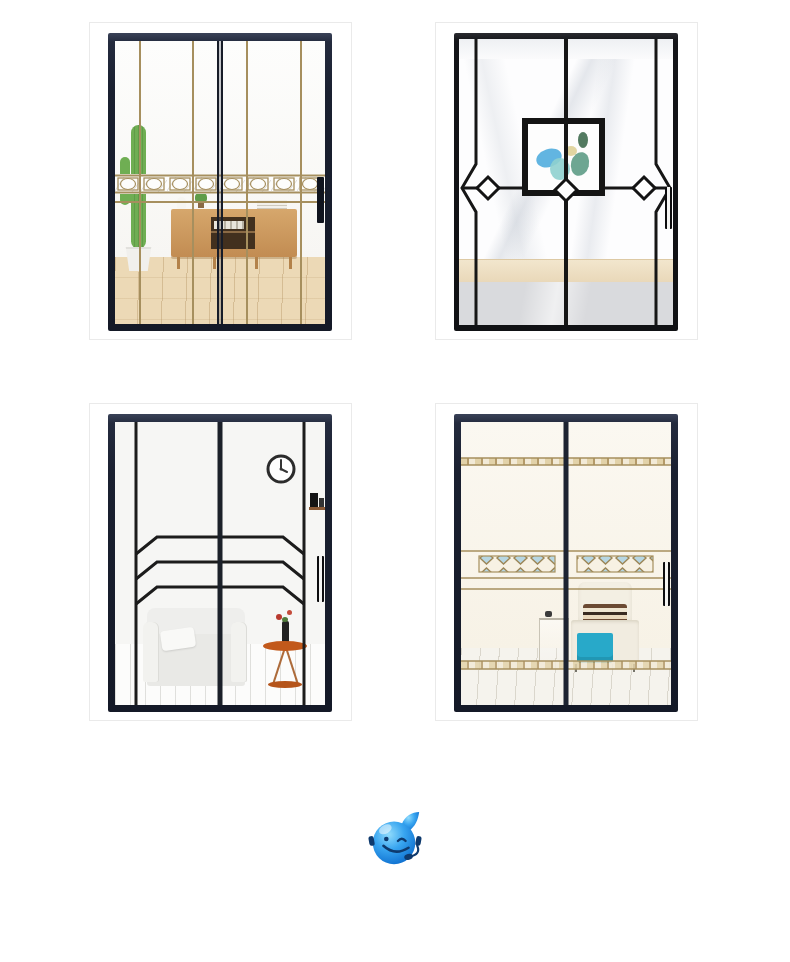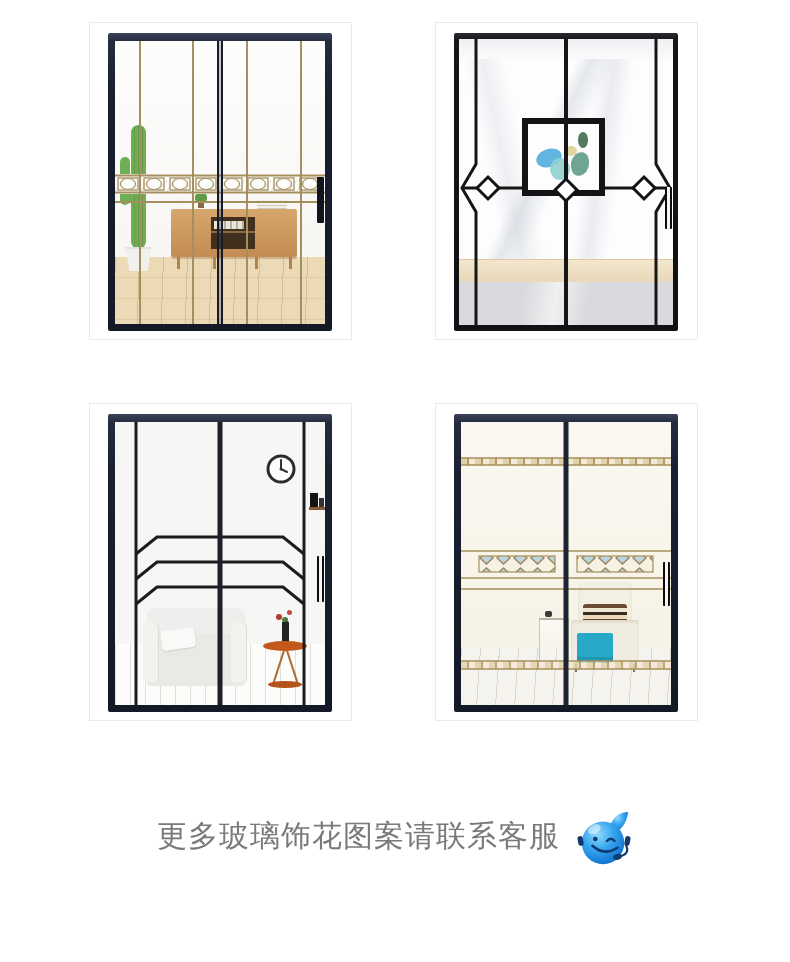--- a/index.html
+++ b/index.html
@@ -272,21 +272,20 @@
             <line x1="0" y1="247" x2="210" y2="247" stroke="#a68f5e" stroke-width="1.5"></line>
           </g>
         </svg>
         <div class="stile stile-4"></div>
         <div class="handle handle-light" style="top:140px;height:44px"></div>
       </div>
     </div>
   </figure>
 
   <div class="footer">
-    <span class="footer-text">更多玻璃饰花图案请联系客服</span>
     <svg class="mascot" viewBox="0 0 60 58">
       <defs>
         <radialGradient id="gmas" cx="38%" cy="30%" r="75%">
           <stop offset="0%" stop-color="#90dbfc"></stop>
           <stop offset="48%" stop-color="#38a5f0"></stop>
           <stop offset="100%" stop-color="#0e6fcf"></stop>
         </radialGradient>
       </defs>
       <path d="M37,14 C40,5 48,1 55,1 C54,9 51,16 44,21 C41,17 39,15 37,14 Z" fill="url(#gmas)"></path>
       <circle cx="29" cy="33" r="22" fill="url(#gmas)"></circle>

